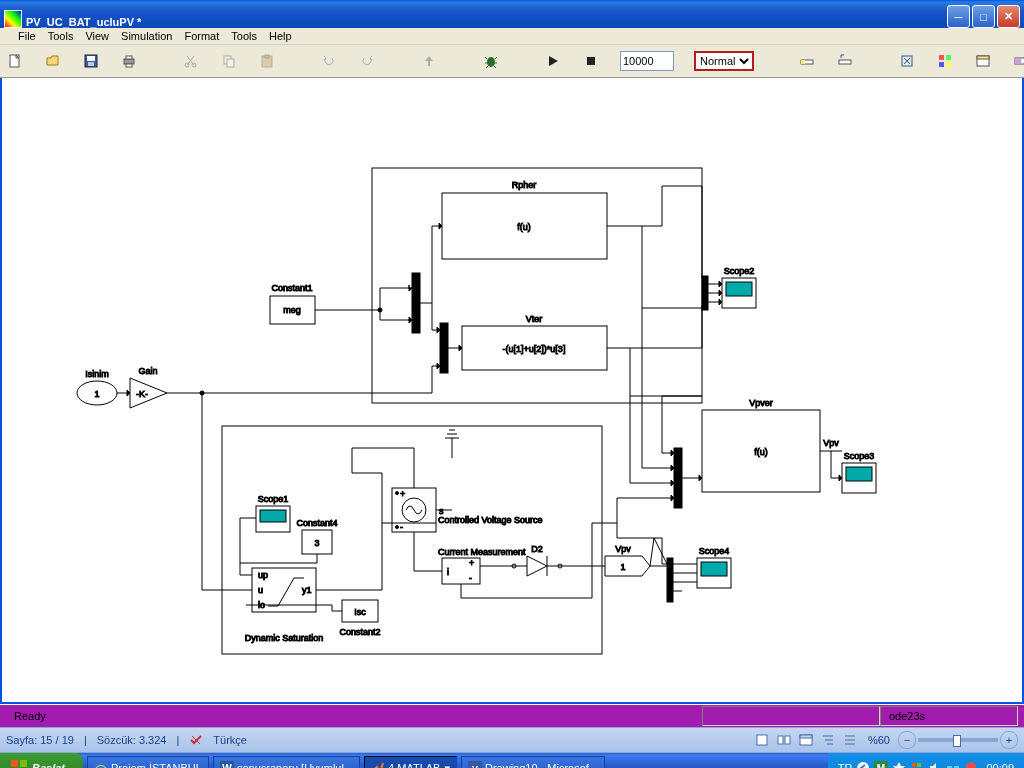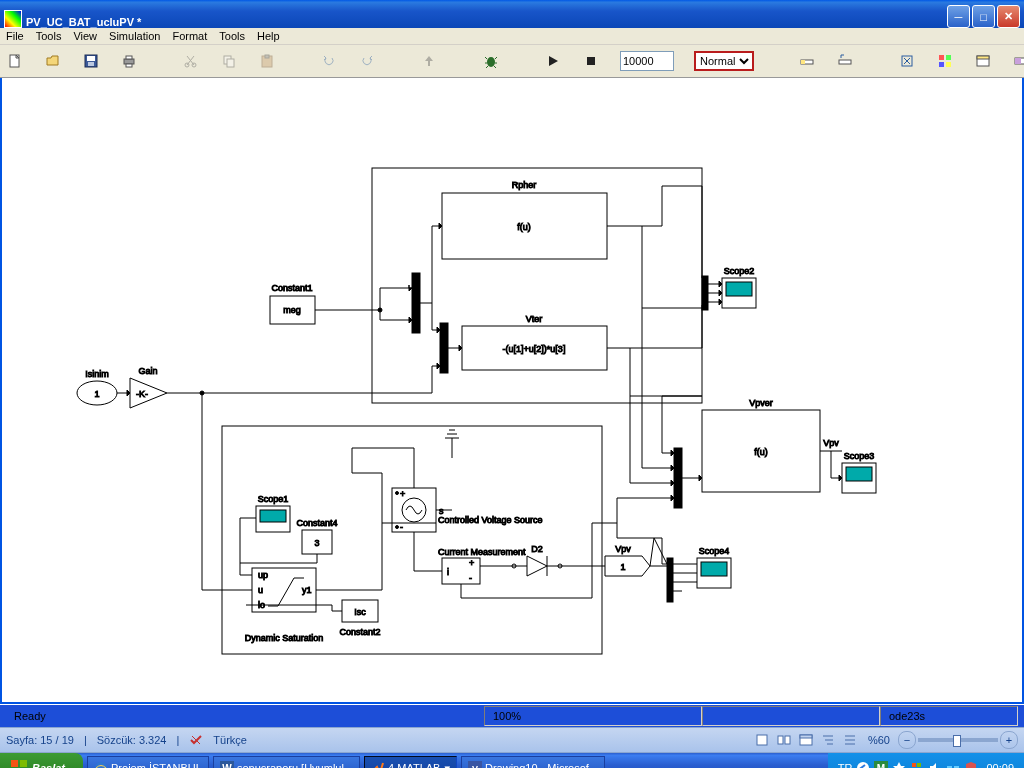--- a/index.html
+++ b/index.html
@@ -2,28 +2,28 @@
 <html><head>
 <meta charset="utf-8">
 <style>
 body { margin:0; padding:0; font-family:Tahoma,Arial,sans-serif; font-size:11px; width:1024px; height:768px; overflow:hidden; background:#ece9d8; }
 .xp-titlebar { background:linear-gradient(to bottom,#0058e6 0%,#2a7ae0 8%,#1855c9 40%,#0b47b7 100%); height:28px; display:flex; align-items:flex-end; padding:0 4px; color:#fff; font-weight:bold; }
 .xp-titlebar .ico { width:16px; height:16px; margin-right:4px; background:linear-gradient(45deg,#ff0000,#ffff00,#00ff00,#0000ff); border:1px solid #fff; }
 .xp-winbtns { margin-left:auto; display:flex; gap:2px; }
 .xp-btn { width:21px; height:21px; border-radius:3px; border:1px solid #fff; display:flex; align-items:center; justify-content:center; color:#fff; font-weight:bold; }
 .xp-min,.xp-max { background:linear-gradient(#6fa1e6,#2a62c9); }
 .xp-close { background:linear-gradient(#e68a6f,#c9392a); }
-.menubar { background:#ece9d8; padding:2px 6px; border-bottom:1px solid #d4d0c8; display:flex; gap:12px; }
+.menubar { background:#ece9d8; padding:2px 18px; border-bottom:1px solid #d4d0c8; display:flex; gap:12px; }
 .toolbar { background:#ece9d8; padding:3px 6px; display:flex; align-items:center; gap:20px; border-bottom:1px solid #999; height:26px; }
 .tbtn { width:22px; height:22px; display:flex; align-items:center; justify-content:center; border:1px solid transparent; }
 .sep { width:1px; height:18px; background:#aca899; margin:0 2px; }
 .tinput { width:48px; height:18px; border:1px solid #7f9db9; background:#fff; font-size:11px; padding:0 2px; }
 .tselect { height:20px; border:2px solid #b91c1c; background:#fff; font-size:11px; }
 .canvas { background:#fff; border:2px solid #0054e3; border-top:none; height:624px; position:relative; overflow:hidden; }
-.status { background:#1d4ed8; height:22px; border-top:1px solid #fff; display:flex; align-items:center; padding:0 6px; font-size:11px; }
+.status { background:#a21caf; height:22px; border-top:1px solid #fff; display:flex; align-items:center; padding:0 6px; font-size:11px; }
 .status .cell { border:1px inset #d4d0c8; padding:1px 8px; height:16px; display:flex; align-items:center; }
 .wordbar { background:linear-gradient(to bottom,#c5d6f1,#a9c3eb); height:24px; border-top:1px solid #8ba6d0; border-bottom:1px solid #8ba6d0; display:flex; align-items:center; padding:0 6px; font-size:11px; color:#15428b; gap:10px; }
 .taskbar { background:linear-gradient(to bottom,#2b5fce 0%,#3b7df0 8%,#2a5ed0 40%,#1745b0 100%); height:30px; display:flex; align-items:center; color:#fff; font-size:11px; }
 .startbtn { background:linear-gradient(to bottom,#3c9b34,#267a1e); height:30px; padding:0 18px 0 10px; display:flex; align-items:center; font-weight:bold; font-style:italic; border-radius:0 8px 8px 0; }
 .taskbtn { background:linear-gradient(to bottom,#3976e0,#2455c0); border:1px solid #1a3f9f; height:22px; margin-left:4px; padding:0 6px; display:flex; align-items:center; max-width:150px; overflow:hidden; white-space:nowrap; }
 .taskbtn.active { background:linear-gradient(to bottom,#184fb0,#1340a0); border:1px inset #0a2870; }
 .tray { margin-left:auto; background:linear-gradient(to bottom,#1290e9,#0d7fd4); height:30px; display:flex; align-items:center; padding:0 10px; gap:4px; }
 svg { display:block; }
 .block-label { font-size:9px; font-family:Arial; }
 .word-toolbtn { width:20px; height:20px; display:flex; align-items:center; justify-content:center; }
@@ -368,21 +368,20 @@
     <path d="M434 432 L450 432"></path>
     <text x="437" y="436" class="block-label" fill="#000">s</text>
 
     <path d="M459 506 L459 520 L590 520 L590 445 L600 445"></path>
   </g>
 </svg>
 </div>
 
 <div class="status">
   <div class="cell" style="flex:1;border:none">Ready</div>
-  <div class="cell" style="width:200px">100%</div>
   <div class="cell" style="width:160px"></div>
   <div class="cell" style="width:120px">ode23s</div>
 </div>
 
 <div class="wordbar">
   <span>Sayfa: 15 / 19</span>
   <span>|</span>
   <span>Sözcük: 3.324</span>
   <span>|</span>
   <span>

